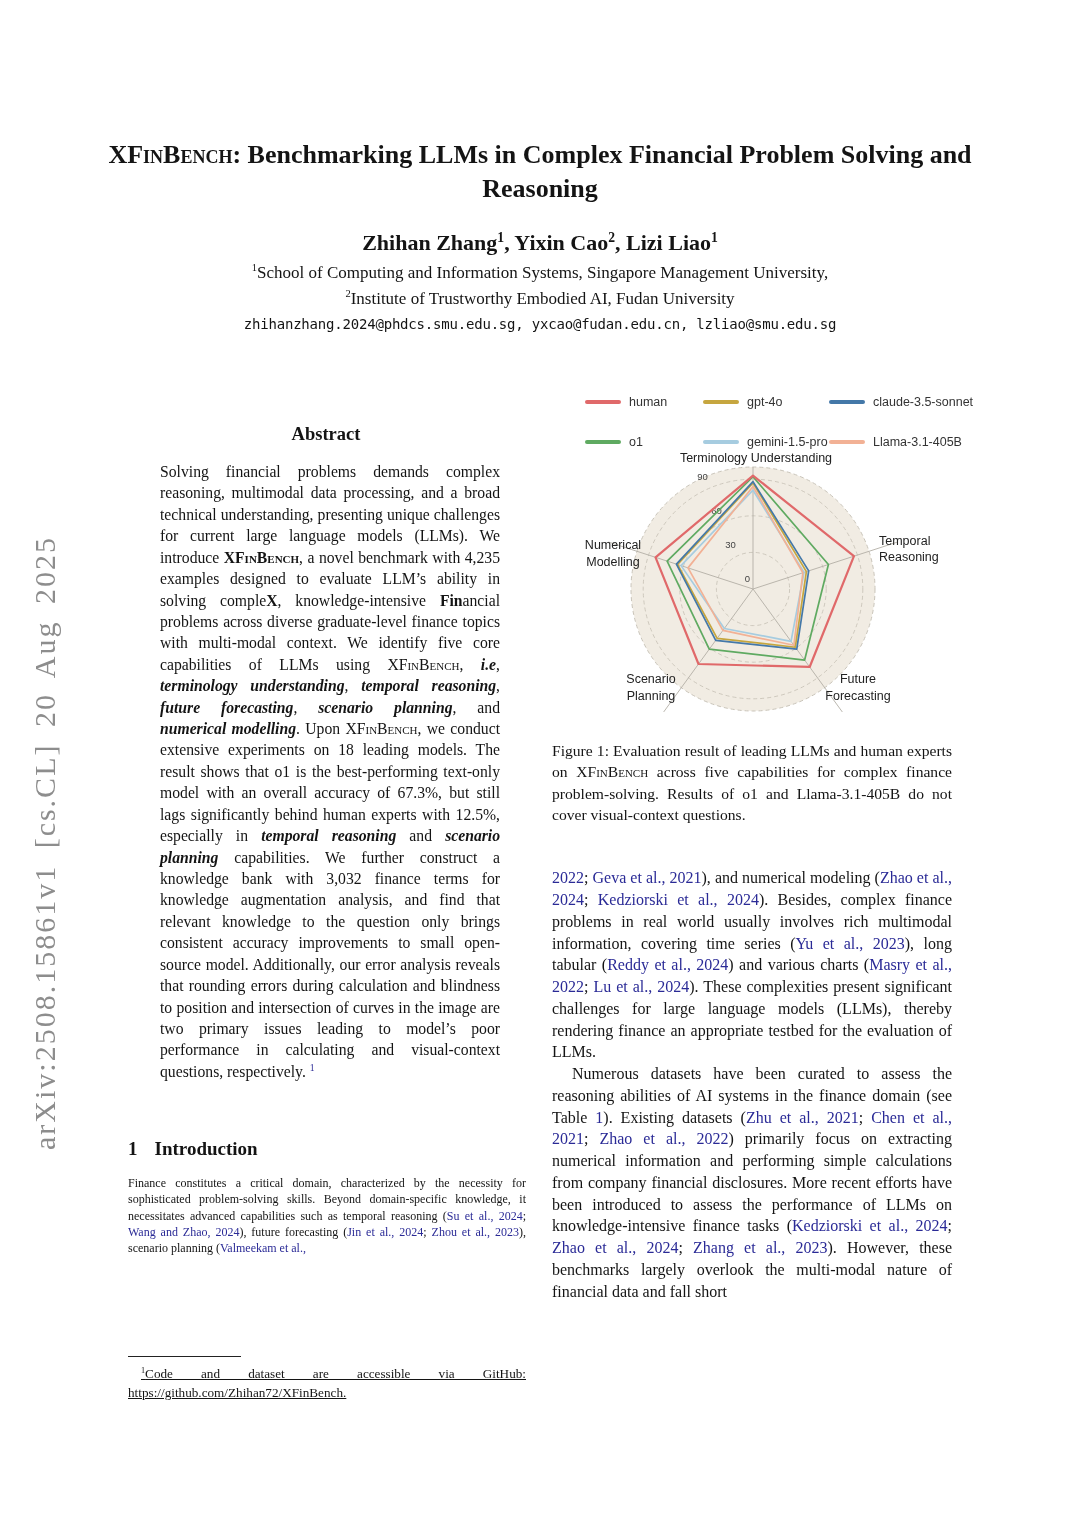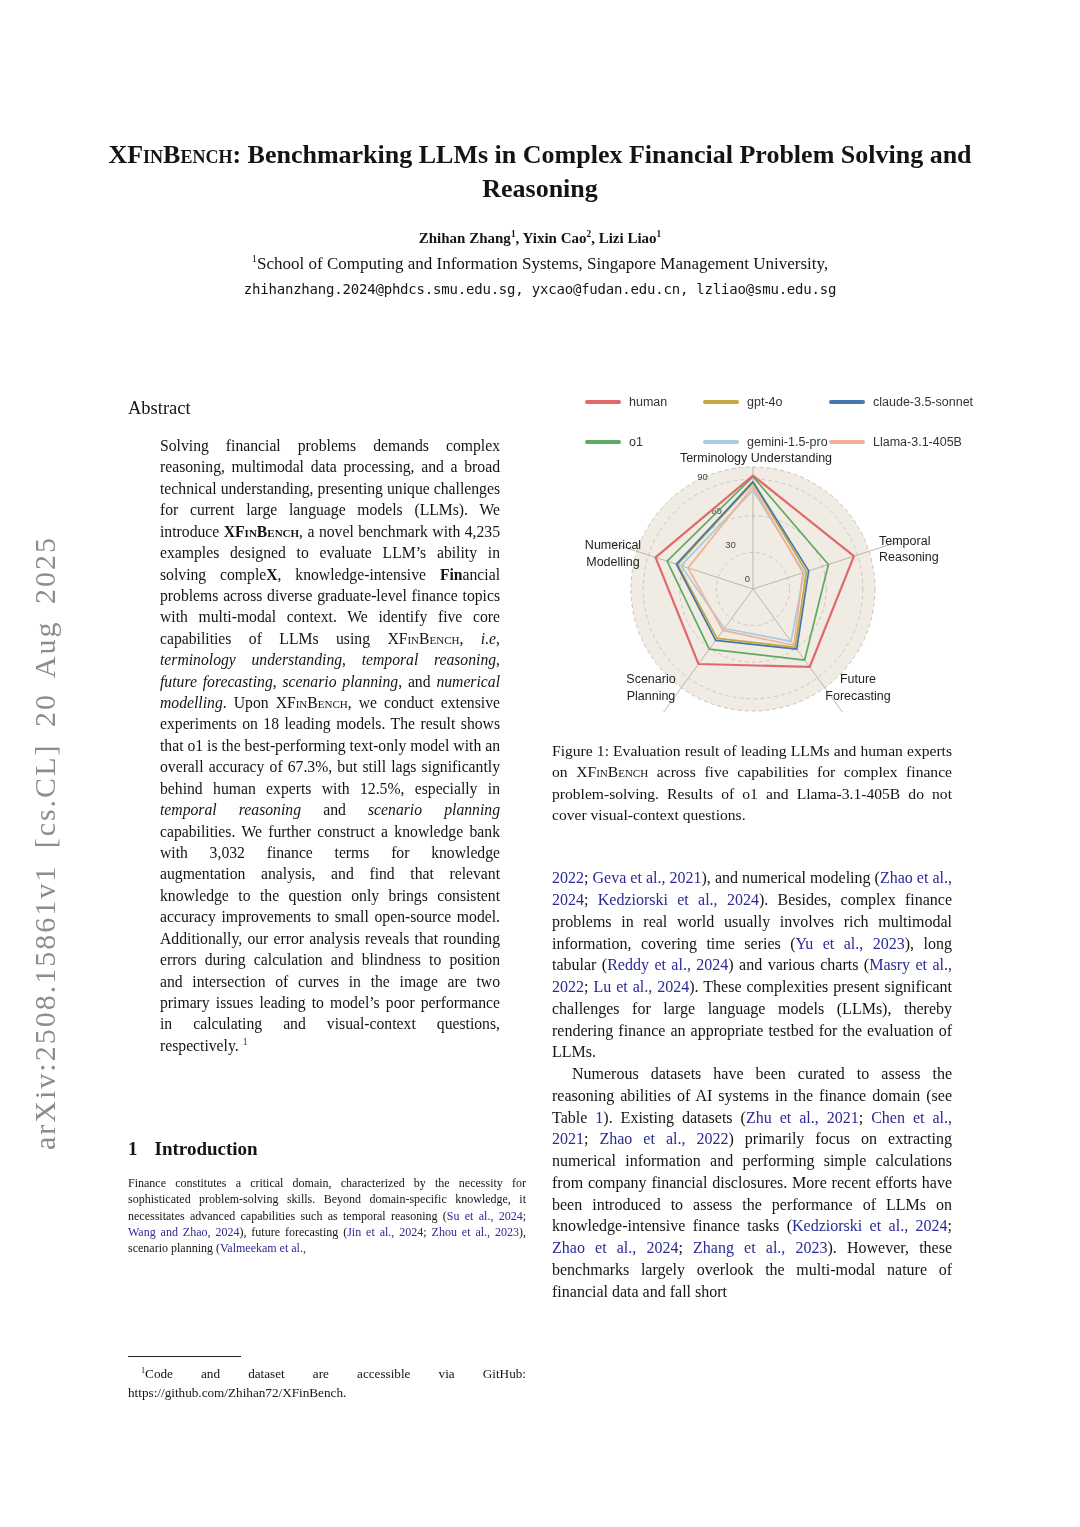--- a/index.html
+++ b/index.html
@@ -11,64 +11,65 @@
   
   .arxiv-strip {
     position:absolute; top:1150px; left:28px;
     transform:rotate(-90deg); transform-origin:0 0;
     font-size:30px; color:#8d8d8d; white-space:nowrap;
     letter-spacing:2px; word-spacing:7px;
   }
   
   .hdr { position:absolute; top:138px; left:0; width:1080px; text-align:center; }
   .title { width:880px; margin:0 auto; font-size:26px; line-height:1.32; font-weight:bold; }
-  .authors { margin-top:23px; font-size:15px; font-weight:bold; }
+  .authors { margin-top:23px; font-size:22px; font-weight:bold; }
   .affils { margin-top:4px; font-size:17px; line-height:1.55; }
   .emails { margin-top:4px; font-family:"DejaVu Sans Mono", monospace; font-size:14px; letter-spacing:-0.2px; }
   
   .abs-block { position:absolute; left:128px; top:398px; width:396px; }
-  .abs-head { font-size:18.5px; font-weight:normal; }
+  .abs-head { text-align:center; font-size:18.5px; font-weight:bold;margin-top:26px; }
   .abs-body { margin:16px 24px 0 32px; font-size:15.7px; line-height:1.365; text-align:justify; }
   .intro-block { position:absolute; left:128px; top:1138px; width:398px; }
   .sec-head { font-size:19px; font-weight:bold; }
   .sec-num { display:inline-block; margin-right:17px; }
   .intro-body { margin-top:15px; font-size:12px; line-height:1.36; text-align:justify; }
-  .footnote { position:absolute; left:128px; top:1356px; width:398px; font-size:13.2px; line-height:1.45; text-align:justify; }
+  .footnote { position:absolute; left:128px; top:1356px; width:398px; font-size:13.2px; line-height:1.45; text-align:justify;text-decoration:underline; }
   .footnote-rule { width:113px; border-top:1.3px solid #222; margin-bottom:7px; }
   .footnote-text { text-indent:13px; }
   
   .fig-block { position:absolute; left:552px; top:392px; width:400px; }
   .legend { display:grid; grid-template-columns:118px 126px 170px; padding-left:33px; row-gap:20px; }
   .legend-item { display:flex; align-items:center; gap:8px; height:20px;
     font-family:"Liberation Sans", sans-serif; font-size:12.5px; color:#333; white-space:nowrap; }
   .swatch { width:36px; height:3.5px; border-radius:2px; flex:0 0 auto; }
   svg.radar { display:block; margin-left:-5px; overflow:visible; }
   .tick-label { font-family:"Liberation Sans", sans-serif; font-size:9.5px; fill:#444; }
   .axis-label { font-family:"Liberation Sans", sans-serif; font-size:12.5px; fill:#222; }
   .caption { margin-top:18px; font-size:15.6px; line-height:1.37; text-align:justify; }
   .para { font-size:16px; line-height:1.36; text-align:justify; }
   .para1 { margin-top:42px; }
   .para2 { text-indent:20px; }
   
   .seg-b { font-weight:bold; }
-  .seg-i { font-style:italic; }
+  .seg-i { font-style:italic;font-weight:bold; }
   .seg-sc { font-variant:small-caps; }
   .seg-link { color:#2a2a96; }
   sup { font-size:0.62em; vertical-align:super; line-height:0; }
 </style>
 </head>
 <body>
 
 <div class="arxiv-strip">arXiv:2508.15861v1  [cs.CL]  20 Aug 2025</div>
 
 <div class="hdr">
   <div class="title"><span class="seg-b seg-sc">XFinBench</span><span class="seg-b">: Benchmarking LLMs in Complex Financial Problem Solving and Reasoning</span></div>
   <div class="authors"><span class="seg-b">Zhihan Zhang</span><sup class="seg-b">1</sup><span class="seg-b">, Yixin Cao</span><sup class="seg-b">2</sup><span class="seg-b">, Lizi Liao</span><sup class="seg-b">1</sup></div>
   <div class="affils">
     <div><sup>1</sup><span>School of Computing and Information Systems, Singapore Management University,</span></div>
+    <div><sup>2</sup><span>Institute of Trustworthy Embodied AI, Fudan University</span></div>
   </div>
   <div class="emails">zhihanzhang.2024@phdcs.smu.edu.sg, yxcao@fudan.edu.cn, lzliao@smu.edu.sg</div>
 </div>
 
 <div class="abs-block">
   <div class="abs-head">Abstract</div>
   <div class="abs-body"><span>Solving financial problems demands complex reasoning, multimodal data processing, and a broad technical understanding, presenting unique challenges for current large language models (LLMs). We introduce </span><span class="seg-b seg-sc">XFinBench</span><span>, a novel benchmark with 4,235 examples designed to evaluate LLM’s ability in solving comple</span><span class="seg-b">X</span><span>, knowledge-intensive </span><span class="seg-b">Fin</span><span>ancial problems across diverse graduate-level finance topics with multi-modal context. We identify five core capabilities of LLMs using </span><span class="seg-sc">XFinBench</span><span>, </span><span class="seg-i">i.e</span><span>, </span><span class="seg-i">terminology understanding</span><span>, </span><span class="seg-i">temporal reasoning</span><span>, </span><span class="seg-i">future forecasting</span><span>, </span><span class="seg-i">scenario planning</span><span>, and </span><span class="seg-i">numerical modelling</span><span>. Upon </span><span class="seg-sc">XFinBench</span><span>, we conduct extensive experiments on 18 leading models.  The result shows that o1 is the best-performing text-only model with an overall accuracy of 67.3%, but still lags significantly behind human experts with 12.5%, especially in </span><span class="seg-i">temporal reasoning</span><span> and </span><span class="seg-i">scenario planning</span><span> capabilities. We further construct a knowledge bank with 3,032 finance terms for knowledge augmentation analysis, and find that relevant knowledge to the question only brings consistent accuracy improvements to small open-source model. Additionally, our error analysis reveals that rounding errors during calculation and blindness to position and intersection of curves in the image are two primary issues leading to model’s poor performance in calculating and visual-context questions, respectively. </span><sup class="seg-link">1</sup></div>
 </div>
 
 <div class="intro-block">

